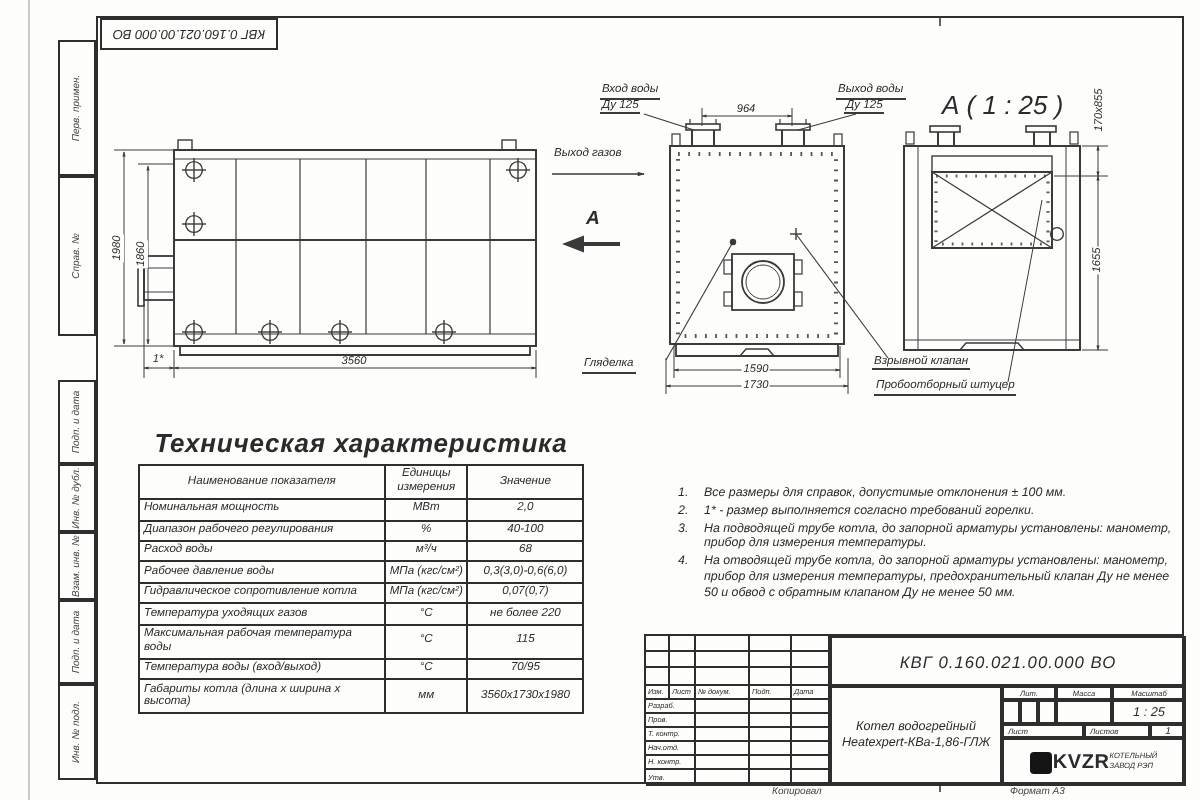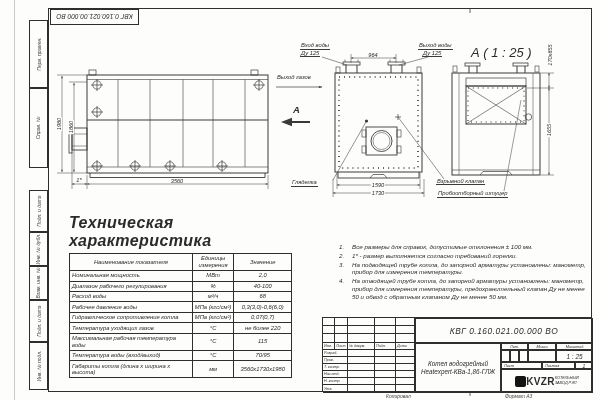--- a/index.html
+++ b/index.html
@@ -24,21 +24,21 @@
           transform:translate(-50%,-50%);}
   .dimtxt.bg{background:#fdfdfc;padding:0 1px;}
   .dimtxt.rot{transform:translate(-50%,-50%) rotate(-90deg);}
   .lbl{position:absolute;font-size:5.8px;font-style:italic;white-space:nowrap;
        border-bottom:0.8px solid #3a3a3a;padding:0 1px 0.5px 1px;line-height:1.1;}
   .plain{border-bottom:none;}
   .viewletter{position:absolute;font-size:9.5px;font-style:italic;font-weight:bold;}
   .detail-title{position:absolute;font-size:13px;font-style:italic;white-space:nowrap;}
 
   .spec{position:absolute;left:69px;top:214px;width:223px;}
-  .spec-title{font-size:16px;font-style:italic;font-weight:600;
+  .spec-title{text-align:center;font-size:13px;font-style:italic;font-weight:600;
               letter-spacing:0.4px;margin-bottom:3px;}
   table.spec-t{border-collapse:collapse;width:223px;background:#fdfdfc;}
   table.spec-t th,table.spec-t td{border:0.8px solid #2e2e2e;font-weight:normal;
         font-size:5.8px;font-style:italic;padding:1.4px 2px;line-height:1.15;}
   table.spec-t th{text-align:center;}
   td.cname{text-align:left;width:131px;}
   td.cunit{text-align:center;width:38px;}
   td.cval{text-align:center;width:54px;}
 
   .notes{position:absolute;left:339px;top:243px;width:248px;font-size:6.2px;

